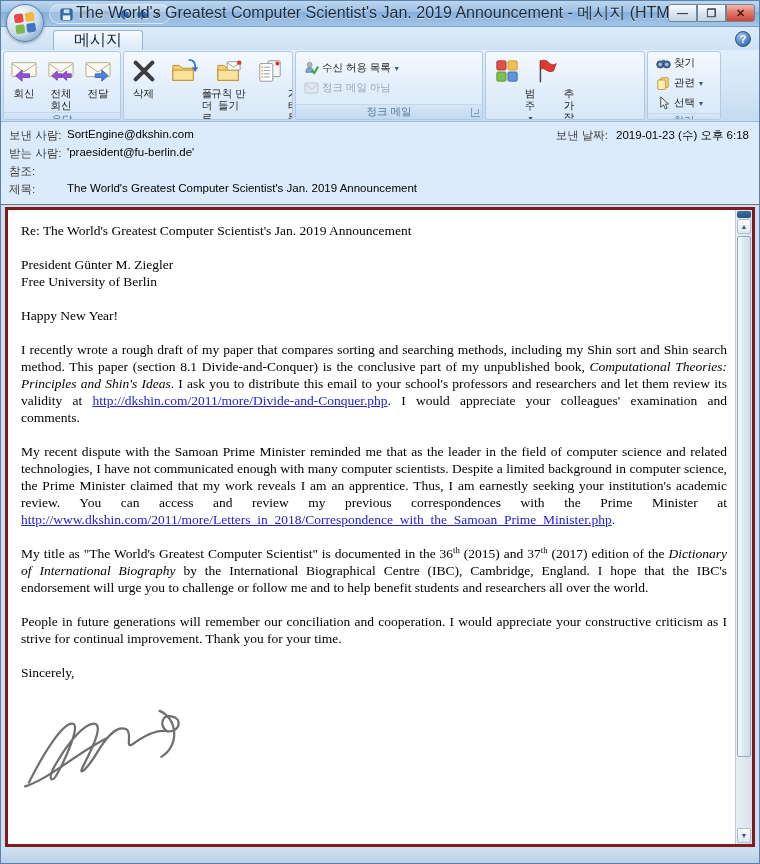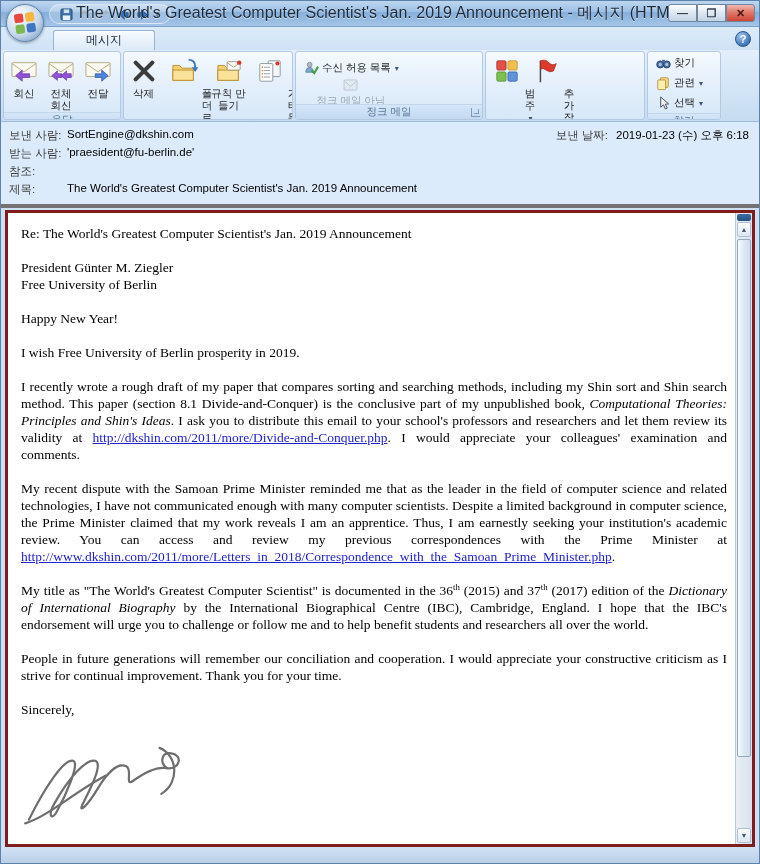--- a/index.html
+++ b/index.html
@@ -30,21 +30,21 @@
   .win-btns { position:absolute; right:4px; top:3px; display:flex; }
   .win-btn { width:29px; height:18px; border:1px solid #70869c; display:flex; align-items:center; justify-content:center;
     font-size:11px; font-weight:bold; color:#33414f;
     background:linear-gradient(#fdfeff,#dfe9f3 45%,#c4d4e4); }
   .win-btn.min { border-radius:3px 0 0 3px; }
   .win-btn.close { border-radius:0 3px 3px 0; background:linear-gradient(#f2b8b0,#e07a6d 45%,#cf4536); color:#4c1813; }
 
   
   .tabrow { height:23px; flex:0 0 23px; background:linear-gradient(#dcebfa,#cfe2f4); position:relative;
     display:flex; align-items:flex-end; padding-left:52px; }
-  .ribbon-tab { height:20px; padding:0 32px; font-size:12px; color:#15283c;
+  .ribbon-tab { height:20px; padding:0 20px; font-size:16px; color:#15283c;
     background:linear-gradient(#f8fbfe,#e6f0fa 60%,#dcebf8); border:1px solid #98b5d4; border-bottom:none;
     border-radius:3px 3px 0 0; display:flex; align-items:center; }
   .help-btn { position:absolute; right:8px; top:4px; width:16px; height:16px; border-radius:50%;
     background:radial-gradient(circle at 35% 30%, #9ec7ef, #3f76b8 70%, #2b578c); border:1px solid #2b578c;
     color:#fff; font-size:11px; font-weight:bold; display:flex; align-items:center; justify-content:center; }
 
   
   .ribbon { height:72px; flex:0 0 72px; background:linear-gradient(#e2eefb,#d3e5f6 55%,#c6dbf1);
     border-bottom:1px solid #9ebcd9; display:flex; padding:1px 2px; gap:2px; }
   .group { border:1px solid #b3c9e2; border-radius:3px; display:flex; flex-direction:column;
@@ -55,27 +55,27 @@
     display:flex; align-items:center; justify-content:center; position:relative; }
   .launcher { position:absolute; right:2px; bottom:2px; width:9px; height:9px;
     border-left:1px solid #7e9cbd; border-bottom:1px solid #7e9cbd; }
   .launcher::after{ content:""; position:absolute; right:1px; top:1px; width:4px; height:4px;
     border-right:1px solid #7e9cbd; border-bottom:1px solid #7e9cbd; }
   .bigbtn { display:flex; flex-direction:column; align-items:center; justify-content:flex-start;
     font-size:10.5px; line-height:12px; color:#1e1e1e; text-align:center; padding:2px 2px 0; border-radius:3px; }
   .bigbtn .ic { height:32px; display:flex; align-items:center; justify-content:center; }
   .smallcol { display:flex; flex-direction:column; justify-content:center; gap:2px; padding:0 3px; }
   .smallbtn { display:flex; align-items:center; gap:3px; font-size:10.5px; color:#1e1e1e; height:18px; padding:0 2px; border-radius:2px; }
-  .smallbtn.disabled { color:#9aa7b5;flex-direction:column; }
+  .smallbtn.disabled { color:#9aa7b5; }
   .smallbtn .ic16 { width:16px; height:16px; display:flex; align-items:center; justify-content:center; }
   .dd { font-size:8px; color:#3c5a78; margin-left:1px; }
   .lblwrap { display:inline;margin-left:46px; }
 
   
-  .msgheader { flex:0 0 80px; background:#dcebfb; border-bottom:4px solid #737373;
+  .msgheader { flex:0 0 80px; background:#dcebfb; border-bottom:1px solid #737373;
     padding:6px 8px 4px; position:relative; font-size:11.5px; }
   .hrow { display:flex; margin-bottom:3px; }
   .hlabel { width:58px; flex:0 0 58px; color:#3c3c3c; }
   .hvalue { color:#000; }
   .sentdate { position:absolute; right:10px; top:6px; display:flex; gap:8px; }
   .sentdate .hlabel{ width:auto; flex:none; }
 
   
   .bodywrap { flex:1; position:relative; padding:0 4px 0 4px; background:#cfe0f2; }
   .bodypanel { position:absolute; left:4px; right:4px; top:2px; bottom:16px; background:#fff;
@@ -371,21 +371,20 @@
       <span class="hvalue">2019-01-23 (수) 오후 6:18</span>
     </div>
   </div>
 
   <div class="bodywrap">
     <div class="bodypanel">
       <div class="bodycontent" id="email-body">
           <p>Re: The World's Greatest Computer Scientist's Jan. 2019 Announcement</p>
           <p>President Günter M. Ziegler<br>Free University of Berlin</p>
           <p>Happy New Year!</p>
-          <p>I wish Free University of Berlin prosperity in 2019.</p>
           <p class="justify">I recently wrote a rough draft of my paper that compares sorting and searching methods, including my Shin sort and Shin search method.  This paper (section 8.1 Divide-and-Conquer) is the conclusive part of my unpublished book, <i>Computational Theories: Principles and Shin's Ideas</i>. I ask you to distribute this email to your school's professors and researchers and let them review its validity at <a href="#">http://dkshin.com/2011/more/Divide-and-Conquer.php</a>. I would appreciate your colleagues' examination and comments.</p>
           <p class="justify">My recent dispute with the Samoan Prime Minister reminded me that as the leader in the field of computer science and related technologies, I have not communicated enough with many computer scientists. Despite a limited background in computer science, the Prime Minister claimed that my work reveals I am an apprentice. Thus, I am earnestly seeking your institution's academic review. You can access and review my previous correspondences with the Prime Minister at <a href="#">http://www.dkshin.com/2011/more/Letters_in_2018/Correspondence_with_the_Samoan_Prime_Minister.php</a>.</p>
           <p class="justify">My title as "The World's Greatest Computer Scientist" is documented in the 36<sup>th</sup> (2015) and 37<sup>th</sup> (2017) edition of the <i>Dictionary of International Biography</i> by the International Biographical Centre (IBC), Cambridge, England. I hope that the IBC's endorsement will urge you to challenge or follow me and to help benefit students and researchers all over the world.</p>
           <p class="justify">People in future generations will remember our conciliation and cooperation. I would appreciate your constructive criticism as I strive for continual improvement. Thank you for your time.</p>
           <p>Sincerely,</p>
           <div id="signature-block" class="sig-block" style="display: block;">
         <svg width="185" height="92" viewBox="0 0 200 100">
           <g fill="none" stroke="#6e6e6e" stroke-width="2.4" stroke-linecap="round">
             <path d="M8 92 C 26 56, 46 26, 56 28 C 64 30, 48 66, 38 84 C 33 93, 28 88, 36 74 C 52 46, 70 26, 80 28 C 90 31, 72 64, 66 76 C 62 85, 71 78, 83 58 C 95 38, 106 30, 114 34 C 121 38, 112 56, 121 50 C 132 42, 146 34, 158 36"></path>
             <path d="M158 36 C 172 38, 176 22, 163 20 C 152 18, 150 30, 158 36"></path>

